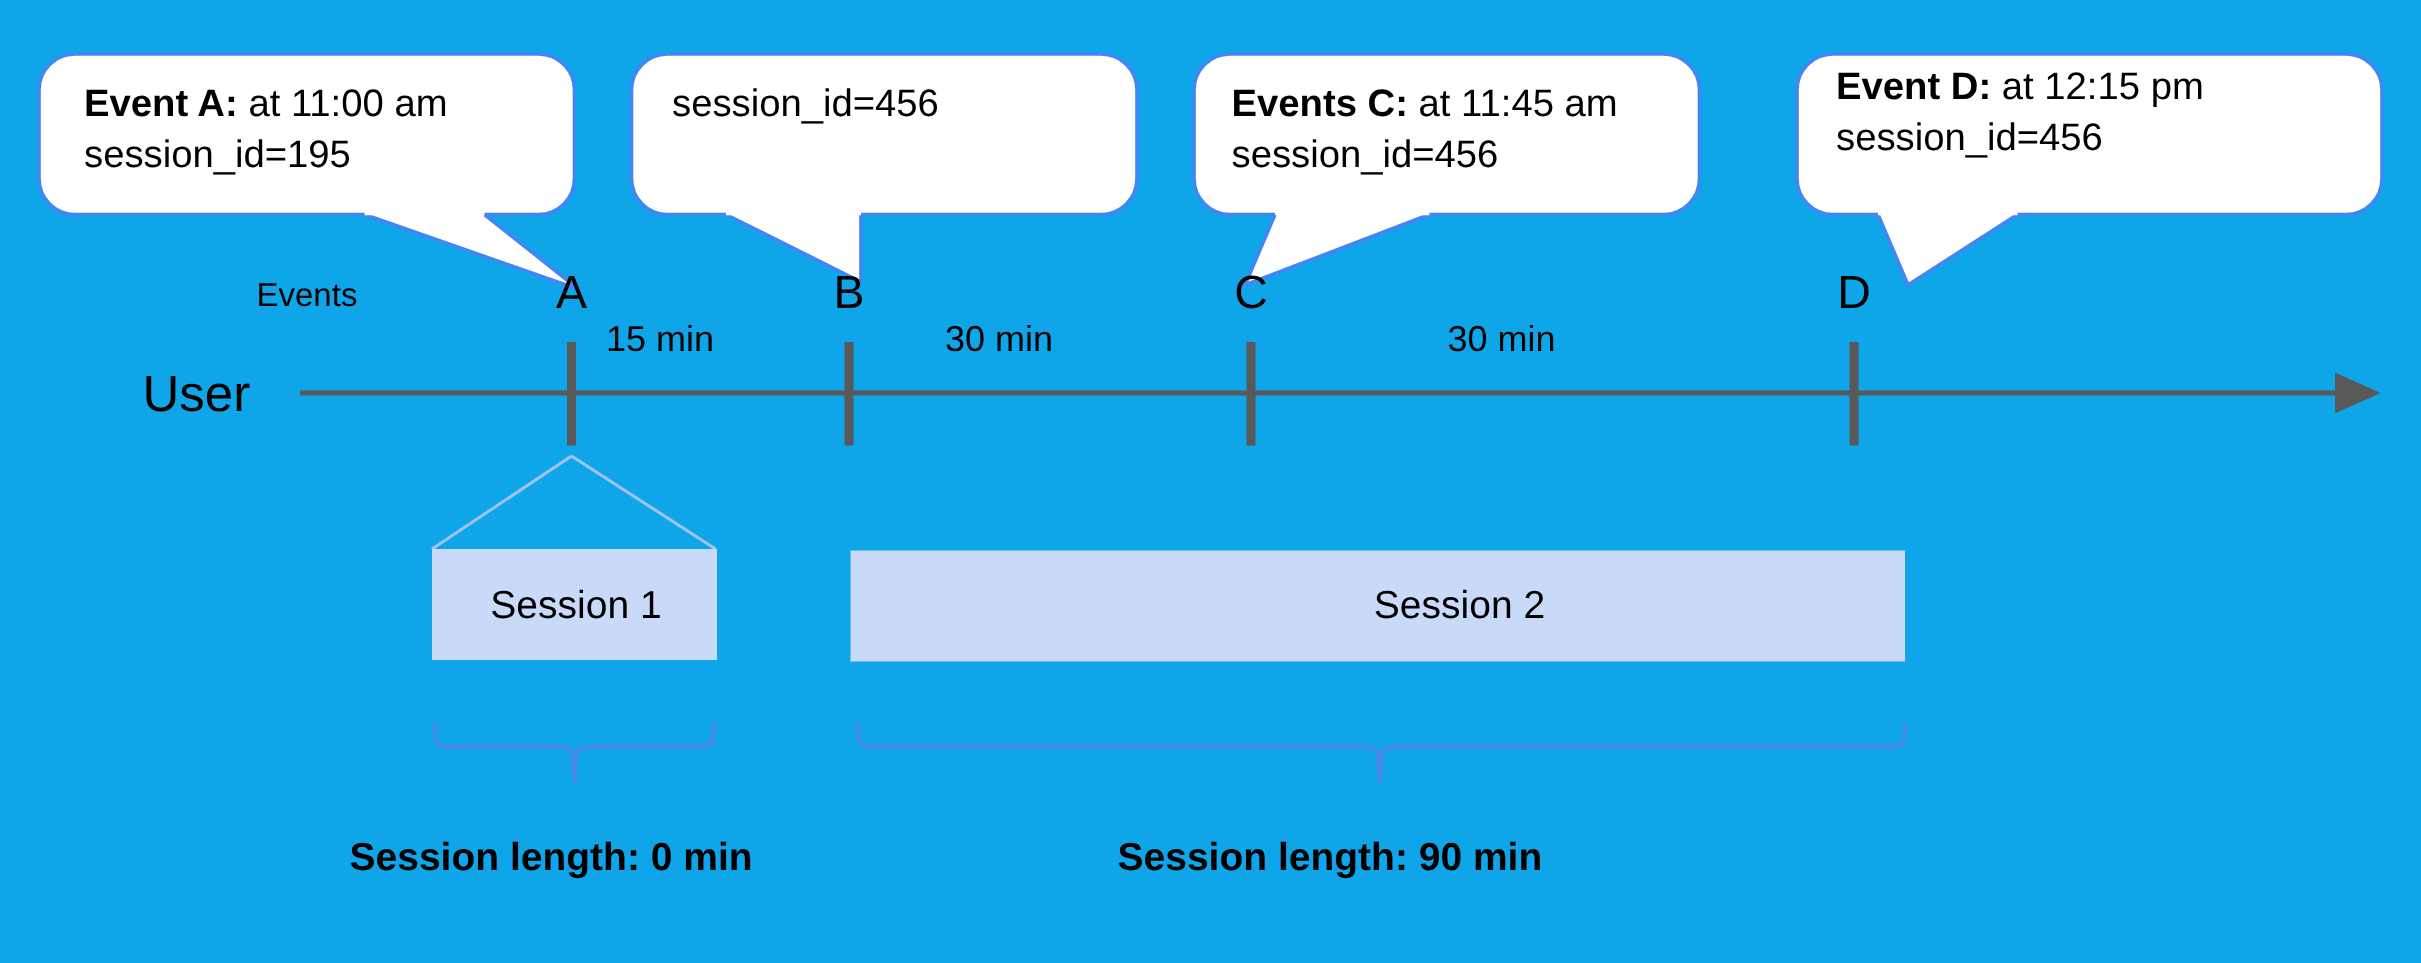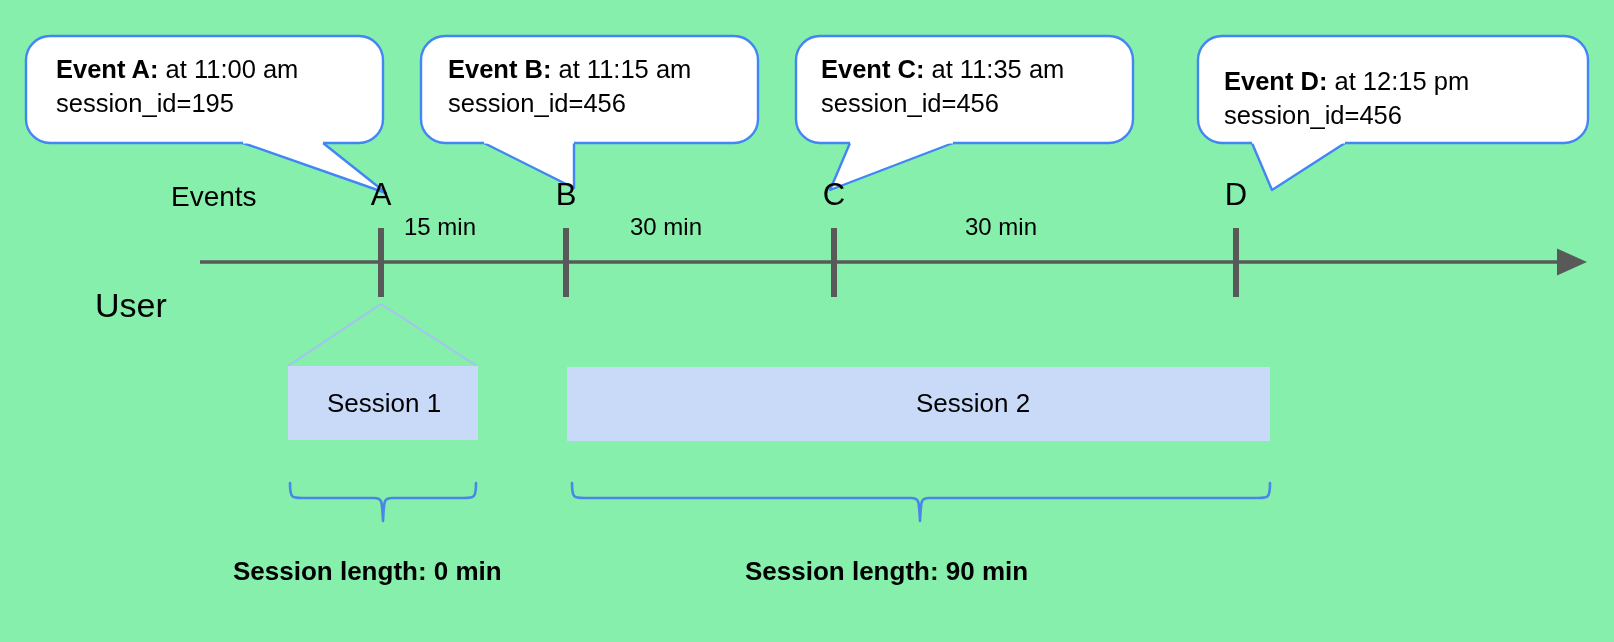--- a/index.html
+++ b/index.html
@@ -10,21 +10,21 @@
   }
   body {
     font-family: "Liberation Sans", sans-serif;
     color: #000000;
   }
   #stage {
     position: relative;
     width: 1614px;
     height: 642px;
     overflow: hidden;
-    background: #86efac;
+    background: #0ea5e9;
   }
   #vec {
     position: absolute;
     left: 0;
     top: 0;
     width: 1614px;
     height: 642px;
   }
   .layer-text {
     position: absolute;
@@ -52,21 +52,21 @@
   
   .lbl-user {
     position: absolute;
     font-size: 34px;
     line-height: 38px;
     color: #000000;
     white-space: nowrap;
   }
   .lbl-events {
     position: absolute;
-    font-size: 28px;
+    font-size: 22px;
     line-height: 30px;
     color: #000000;
     white-space: nowrap;
   }
   .evt-letter {
     position: absolute;
     font-size: 31px;
     line-height: 34px;
     color: #000000;
     text-align: center;
@@ -174,35 +174,34 @@
   </svg>
 
   <div class="layer-text">
 
     <div class="callout-text" style="left:56px; top:52px;">
       <span class="callout-line"><span class="lead">Event A:</span><span> at 11:00 am</span></span>
       <span class="callout-line">session_id=195</span>
     </div>
 
     <div class="callout-text" style="left:448px; top:52px;">
-      <span class="callout-line"><span class="lead">Event B:</span><span> at 11:15 am</span></span>
       <span class="callout-line">session_id=456</span>
     </div>
 
     <div class="callout-text" style="left:821px; top:52px;">
-      <span class="callout-line"><span class="lead">Event C:</span><span> at 11:35 am</span></span>
+      <span class="callout-line"><span class="lead">Events C:</span><span> at 11:45 am</span></span>
       <span class="callout-line">session_id=456</span>
     </div>
 
-    <div class="callout-text" style="left:1224px; top:64px;">
+    <div class="callout-text" style="left:1224px; top:41px;">
       <span class="callout-line"><span class="lead">Event D:</span><span> at 12:15 pm</span></span>
       <span class="callout-line">session_id=456</span>
     </div>
 
-    <div class="lbl-user" style="left:95px; top:244px;margin-top:42px;">User</div>
+    <div class="lbl-user" style="left:95px; top:244px;">User</div>
 
     <div class="lbl-events" style="left:171px; top:182px;">Events</div>
 
     <div class="evt-letter" style="left:351px; top:178px;">A</div>
     <div class="evt-letter" style="left:536px; top:178px;">B</div>
     <div class="evt-letter" style="left:804px; top:178px;">C</div>
     <div class="evt-letter" style="left:1206px; top:178px;">D</div>
 
     <div class="gap-label" style="left:404px; top:213px; width:140px;">15 min</div>
     <div class="gap-label" style="left:630px; top:213px; width:140px;">30 min</div>

